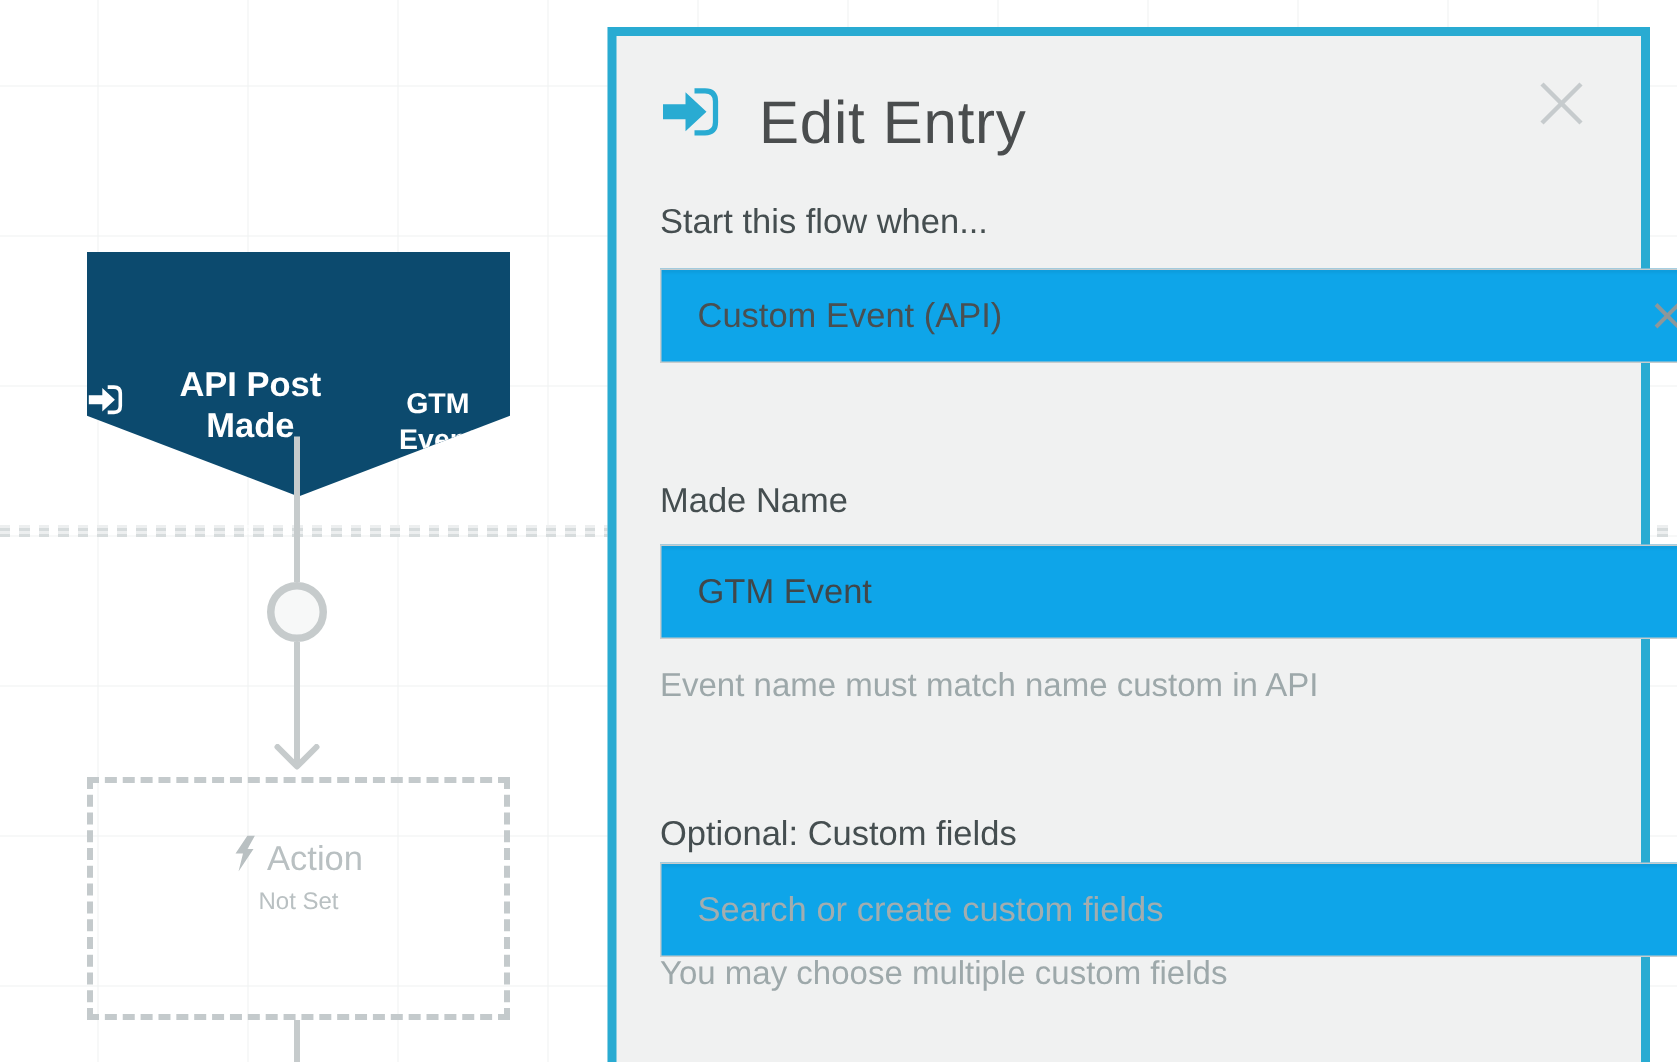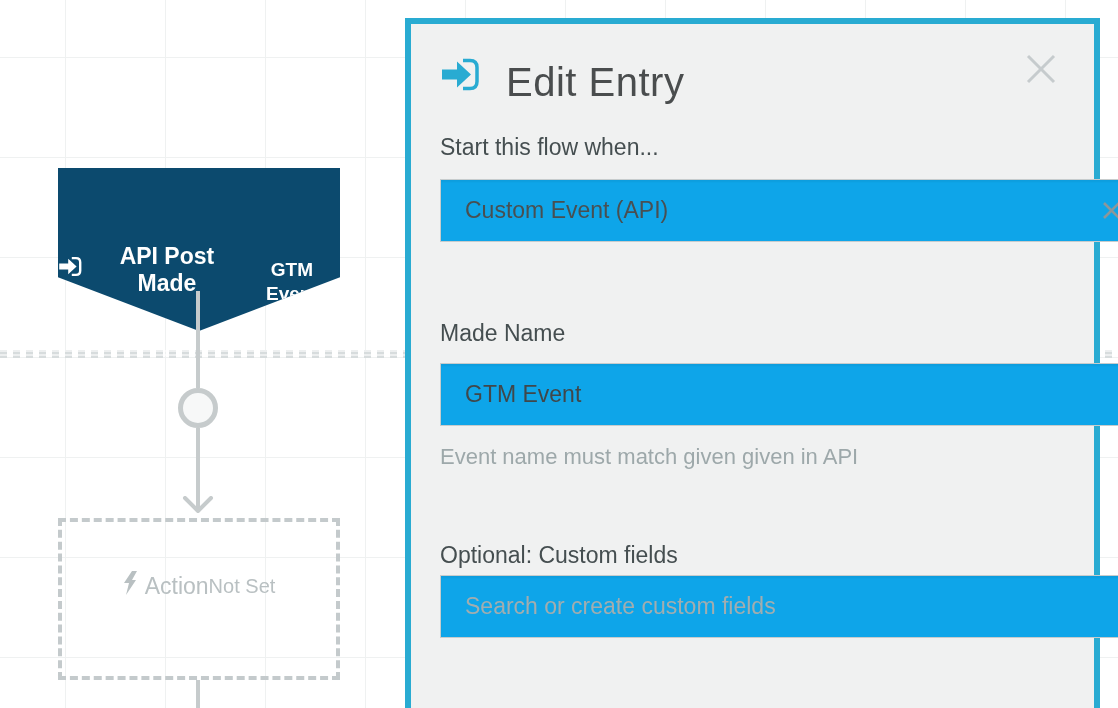--- a/index.html
+++ b/index.html
@@ -48,28 +48,28 @@
   .conn-circle {
     position:absolute; left:178px; top:388px; width:40px; height:40px; z-index:3;
     border:5px solid #c6cbcc; border-radius:50%; background:#f7f8f8;
   }
   .conn-arrow { position:absolute; left:182px; top:496px; z-index:3; }
 
   
   .action-node {
     position:absolute; left:58px; top:518px; width:282px; height:162px; z-index:2;
     border:4px dashed #c4cacc;
-    display:flex; flex-direction:row; align-items:center; justify-content:center;
+    display:flex; flex-direction:column; align-items:center; justify-content:center;
     padding-bottom:26px; color:#b9c0c2; text-align:center;
   }
   .action-node .line1 {
     display:flex; align-items:center; gap:7px;
     font-size:23px; font-weight:500; height:32px;
   }
-  .action-node .line2 { font-size:20px; font-weight:500; height:28px; line-height:28px; }
+  .action-node .line2 { font-size:16px; font-weight:500; height:28px; line-height:28px; }
 
   
   .panel {
     position:absolute; left:405px; top:18px; width:695px; height:700px; z-index:10;
     background:#f0f1f1; border:6px solid #29abd2;
   }
   .panel-header-icon { position:absolute; left:29px; top:32px; }
   .panel-title {
     position:absolute; left:95px; top:36px;
     font-size:40px; font-weight:500; color:#4a4d4e; letter-spacing:.5px;
@@ -178,25 +178,26 @@
       <svg width="28" height="17" viewBox="0 0 28 17">
         <polyline points="2,2 14,14 26,2" fill="none" stroke="#29abd2" stroke-width="3.4" stroke-linecap="round" stroke-linejoin="round"></polyline>
       </svg>
     </span>
   </div>
 
   <div class="field-label lbl-event">Made Name</div>
   <div class="box inp-event">
     <input type="text" value="GTM Event" style="">
   </div>
-  <div class="helper-text hlp-event">Event name must match given given in API</div>
+  <div class="helper-text hlp-event">Event name must match name custom in API</div>
 
   <div class="field-label lbl-custom">Optional: Custom fields</div>
   <div class="box sel-custom">
     <input type="text" placeholder="Search or create custom fields" style="">
     <span class="chev">
       <svg width="28" height="17" viewBox="0 0 28 17">
         <polyline points="2,2 14,14 26,2" fill="none" stroke="#29abd2" stroke-width="3.4" stroke-linecap="round" stroke-linejoin="round"></polyline>
       </svg>
     </span>
   </div>
+  <div class="helper-text hlp-custom">You may choose multiple custom fields</div>
 
 </div>
 
 </body></html>

